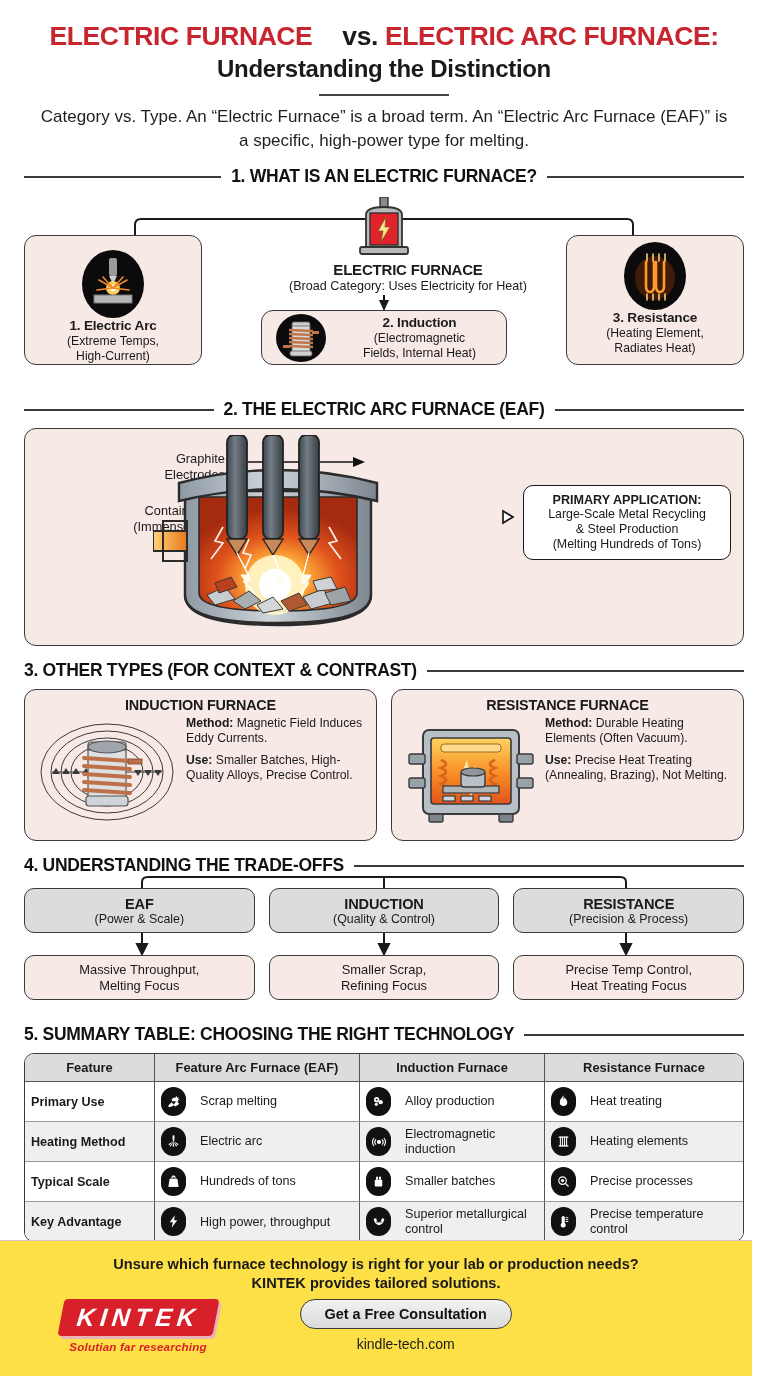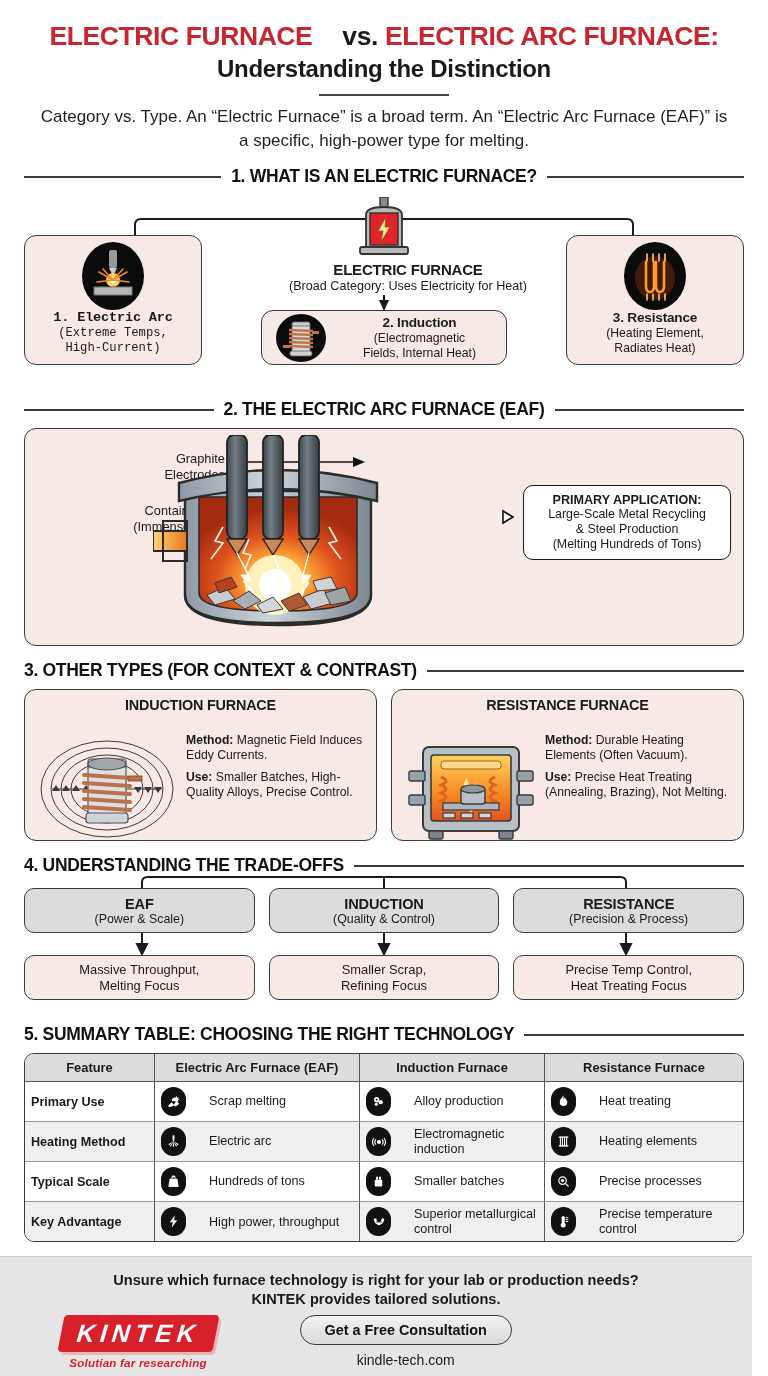--- a/index.html
+++ b/index.html
@@ -54,22 +54,21 @@
     width: 400px; text-align: center;
   }
   .s1 .ef-title { font-size: 15px; font-weight: 700; letter-spacing:-0.2px; }
   .s1 .ef-sub { font-size: 12.6px; margin-top: 1px; text-align: center; }
   .card {
     background: #F7E9E6; border: 1.6px solid #3a3a3a; border-radius: 12px;
   }
   .s1 .box-left {
     position: absolute; left: 0; top: 40px; width: 178px; height: 130px;
     display:flex; flex-direction:column; align-items:center; justify-content:flex-start;
-    padding-top: 6px;
-    font-family: Liberation Mono, monospace;
+    padding-top: 14px;
   }
   .s1 .box-right {
     position: absolute; right: 0; top: 40px; width: 178px; height: 130px;
     display:flex; flex-direction:column; align-items:center; justify-content:flex-start;
     padding-top: 6px;
   }
   .s1 .box-mid {
     position: absolute; left: 50%; transform: translateX(-50%); top: 115px;
     width: 246px; height: 55px; display:flex; align-items:center; gap: 21px; padding: 0 14px;
   }
@@ -87,21 +86,21 @@
     background:#fff; border:1.8px solid #1a1a1a; border-radius: 10px;
     padding: 7px 8px; text-align:center;
   }
   .callout .ca-t { font-weight:700; font-size: 12.6px; }
   .callout .ca-l { font-size: 12.4px; line-height:1.22; }
 
   
   .s3 { margin: 0 24px; display:flex; gap: 14px; height: 152px; }
   .s3 .card { flex:1; padding: 7px 9px 8px; display:flex; flex-direction:column; }
   .s3 .hd { text-align:center; font-size: 14.4px; font-weight:700; letter-spacing:-0.2px; }
-  .s3 .body { display:flex; gap: 6px; flex:1; align-items:flex-start; margin-top: 20px; }
+  .s3 .body { display:flex; gap: 6px; flex:1; align-items:flex-start; margin-top: 3px; }
   .s3 .art { flex: 0 0 auto; }
   .s3 .txt { font-size: 12.2px; line-height: 1.26; flex:1; }
   .s3 .txt b { font-weight: 700; }
   .s3 .txt .gap { display:block; height: 6px; }
 
   
   .s4 { margin: 12px 24px; height: 122px; position:relative; }
   .s4 .row { display:flex; gap: 14px; }
   .s4 .top {
     flex:1; height: 45px; background:#DCDCDC; border:1.6px solid #3a3a3a; border-radius:10px;
@@ -128,30 +127,30 @@
   }
   table.sum th:last-child { border-right: none; }
   table.sum td {
     border-right: 1.4px solid #555; border-bottom: 1.2px solid #999;
     padding: 5px 6px; font-size: 12.6px; vertical-align: middle;
   }
   table.sum td:last-child { border-right: none; }
   table.sum tr:last-child td { border-bottom: none; }
   table.sum tr.alt td { background: #EFEFEF; }
   td.feat { font-weight: 700; padding-left: 9px; }
-  .cellwrap { display:flex; align-items:center; gap: 23px; }
+  .cellwrap { display:flex; align-items:center; gap: 14px; }
   .cellwrap .lab { line-height: 1.16; }
   .ic { width: 25px; height: 29px; border-radius: 50%/42%; background:#111;
         flex:0 0 auto; display:flex; align-items:center; justify-content:center; }
   .ic svg { display:block; }
 
   
   .footer {
-    position:absolute; left:0; right:16px; bottom:0; height: 120px;
-    background: #e5e5e5; border-top: 1.5px solid #d8c7c3;
+    position:absolute; left:0; right:16px; bottom:0; height: 136px;
+    background: #fde047; border-top: 1.5px solid #d8c7c3;
   }
   .footer .fmsg {
     text-align:center; font-size: 14.6px; font-weight:700; line-height:1.3;
     padding: 14px 30px 0; color:#1a1a1a;
   }
   .footer .frow {
     display:flex; align-items:center; justify-content:space-between;
     padding: 6px 34px 0;
   }
   .logo-wrap { width: 210px; text-align:center; }
@@ -554,21 +553,21 @@
   <div class="sec-head">
     <div class="txt">5. SUMMARY TABLE: CHOOSING THE RIGHT TECHNOLOGY</div>
     <div class="rule"></div>
   </div>
 
   <div class="s5">
     <table class="sum">
       <thead>
         <tr>
           <th style="width:130px;">Feature</th>
-          <th style="width:205px;">Electric Arc Furnace (EAF)</th>
+          <th style="width:205px;">Feature Arc Furnace (EAF)</th>
           <th style="width:185px;">Induction Furnace</th>
           <th>Resistance Furnace</th>
         </tr>
       </thead>
       <tbody>
 
         <tr>
           <td class="feat">Primary Use</td>
           <td>
             <div class="cellwrap">

